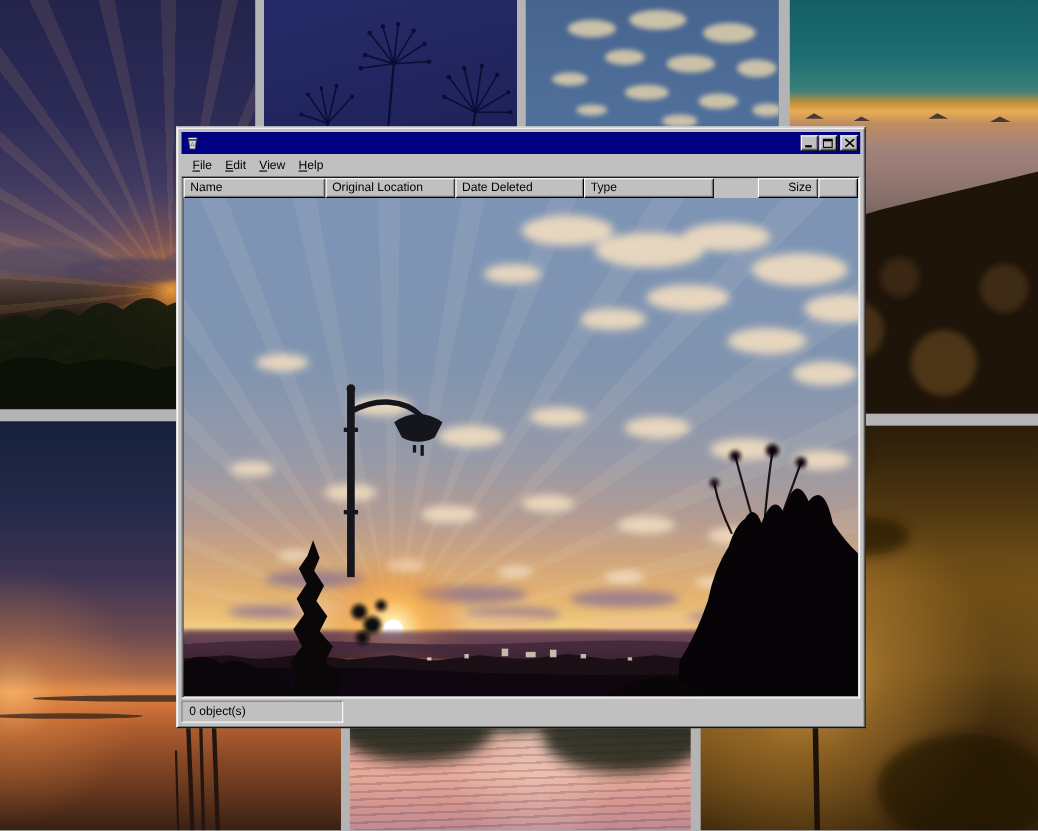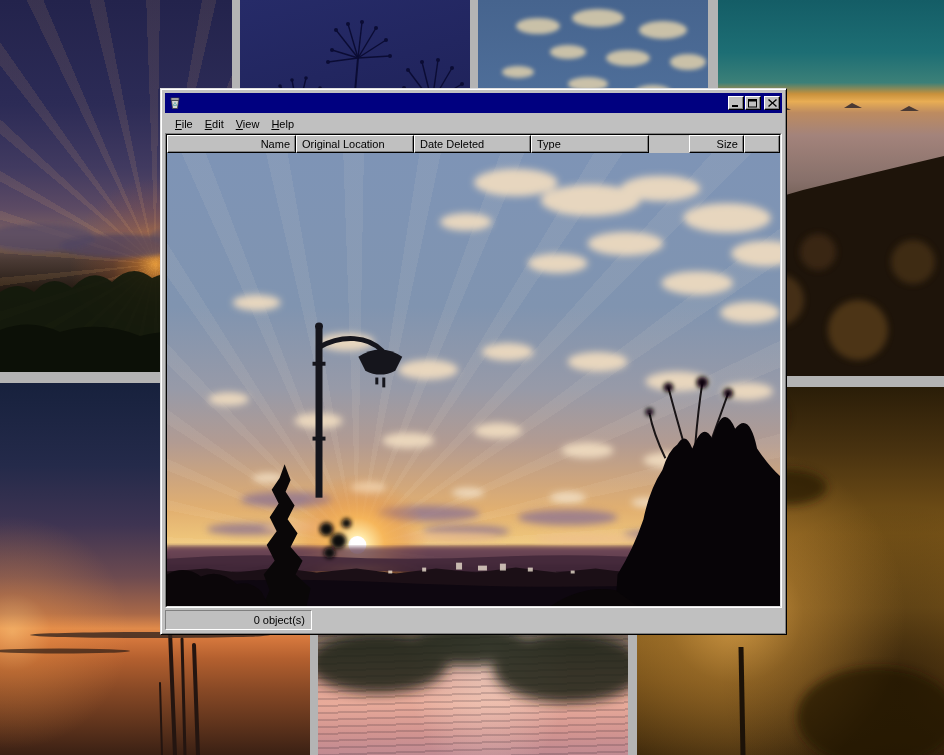--- a/index.html
+++ b/index.html
@@ -40,21 +40,21 @@
   .tileF .ripple{position:absolute;inset:0;
     background:repeating-linear-gradient(178deg, rgba(40,30,40,.18) 0 2px, rgba(0,0,0,0) 2px 7px);}
 
   .tileG{left:637px;top:387px;width:307px;height:368px;
     background:
       radial-gradient(circle at 32% 62%, rgba(230,170,80,.75) 0%, rgba(190,135,55,.45) 22%, rgba(0,0,0,0) 55%),
       radial-gradient(circle at 85% 80%, rgba(20,12,4,.6) 0%, rgba(0,0,0,0) 45%),
       linear-gradient(180deg,#2a1d08 0%,#4a3310 18%,#7a5518 40%,#8a611e 60%,#6a4714 80%,#402a0c 100%);}
 
   
-  .win{position:absolute;left:160px;top:88px;width:627px;height:547px;
+  .win{position:absolute;left:160px;top:115px;width:627px;height:547px;
     background:#c0c0c0;box-sizing:border-box;padding:4px;
     border:1px solid;border-color:#dfdfdf #000 #000 #dfdfdf;
     box-shadow:inset 1px 1px 0 #fff, inset -1px -1px 0 #808080;
     display:flex;flex-direction:column;z-index:10;}
 
   .titlebar{height:18px;flex:0 0 18px;background:#000080;display:flex;align-items:center;
     padding:1px 2px;margin-bottom:1px;}
   .titlebar .ticon{width:16px;height:16px;flex:0 0 16px;}
   .titlebar .ttext{color:#fff;font-size:11px;font-weight:bold;margin-left:3px;flex:1 1 auto;
     white-space:nowrap;overflow:hidden;}
@@ -82,21 +82,21 @@
 
   .photo{flex:1 1 auto;position:relative;overflow:hidden;
     background:linear-gradient(180deg,#7e94b6 0%,#8094b0 34%,#979aa8 52%,#b29b92 64%,#cda57e 72%,#e2b070 79%,#f0c87c 86%,#6a4454 88%,#2a1824 91%,#140a10 100%);}
   .photo .rays{position:absolute;inset:0;
     background:repeating-conic-gradient(from 160deg at 31% 87%, rgba(255,240,215,.07) 0deg 3deg, rgba(0,0,0,0) 3deg 11deg);}
   .photo svg{position:absolute;left:0;top:0;width:100%;height:100%;}
 
   .statusbar{flex:0 0 20px;height:20px;margin-top:2px;display:flex;gap:2px;}
   .spane{box-sizing:border-box;height:20px;background:#c0c0c0;
     border:1px solid;border-color:#808080 #fff #fff #808080;
-    font-size:11px;color:#000;padding:3px 6px 0 6px;white-space:nowrap;overflow:hidden;text-align:right;}
+    font-size:11px;color:#000;padding:3px 6px 0 6px;white-space:nowrap;overflow:hidden;}
   .spane.p1{width:147px;flex:0 0 147px;}
   .spane.p2{flex:1 1 auto;position:relative;}
   .grip{position:absolute;right:1px;bottom:1px;width:12px;height:12px;}
 </style>
 </head>
 <body>
 
 <div class="desktop">
 
   <div class="tile tileA">
@@ -295,21 +295,21 @@
       <span class="menu-item">File</span>
       <span class="menu-item">Edit</span>
       <span class="menu-item">View</span>
       <span class="menu-item">Help</span>
     </div>
 
     <div class="client">
       <div class="client-in">
 
         <div class="cols">
-          <div class="col" style="width:129px;flex:0 0 129px;text-align:right;">Name</div>
+          <div class="col" style="width:129px;flex:0 0 129px;">Name</div>
           <div class="col" style="width:118px;flex:0 0 118px;">Original Location</div>
           <div class="col" style="width:117px;flex:0 0 117px;">Date Deleted</div>
           <div class="col" style="width:118px;flex:0 0 118px;">Type</div>
           <div class="col alignr" style="width:55px;flex:0 0 55px;">Size</div>
           <div class="col" style="flex:1 1 auto;"></div>
         </div>
 
         <div class="photo">
           <div class="rays"></div>
           <svg viewBox="0 0 615 460" preserveAspectRatio="none">

